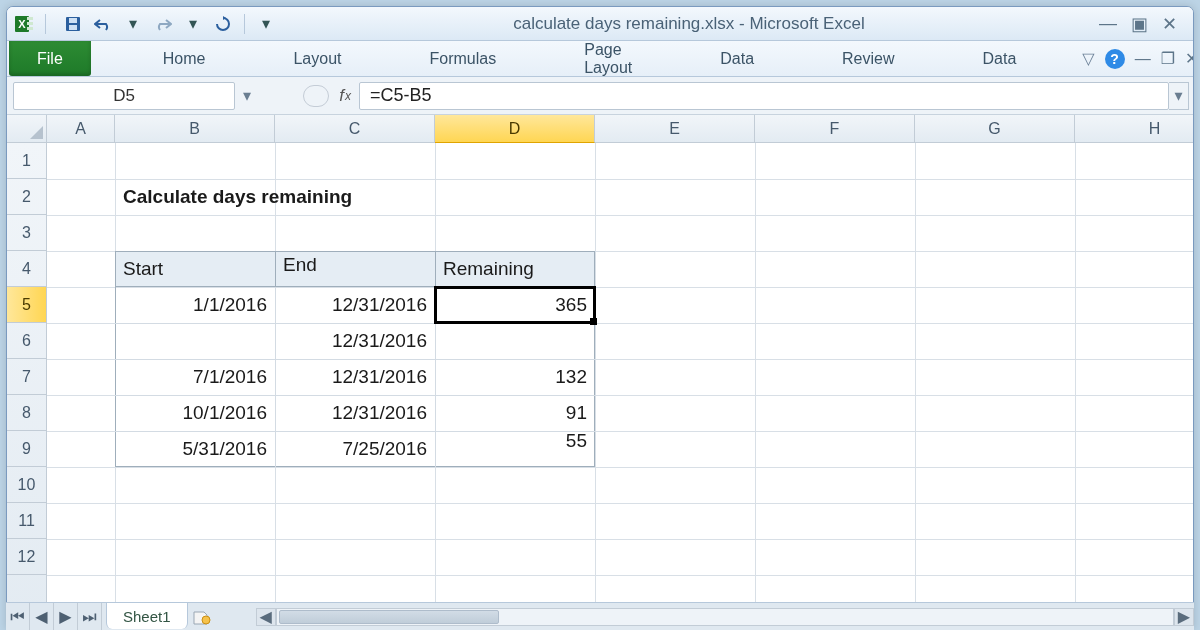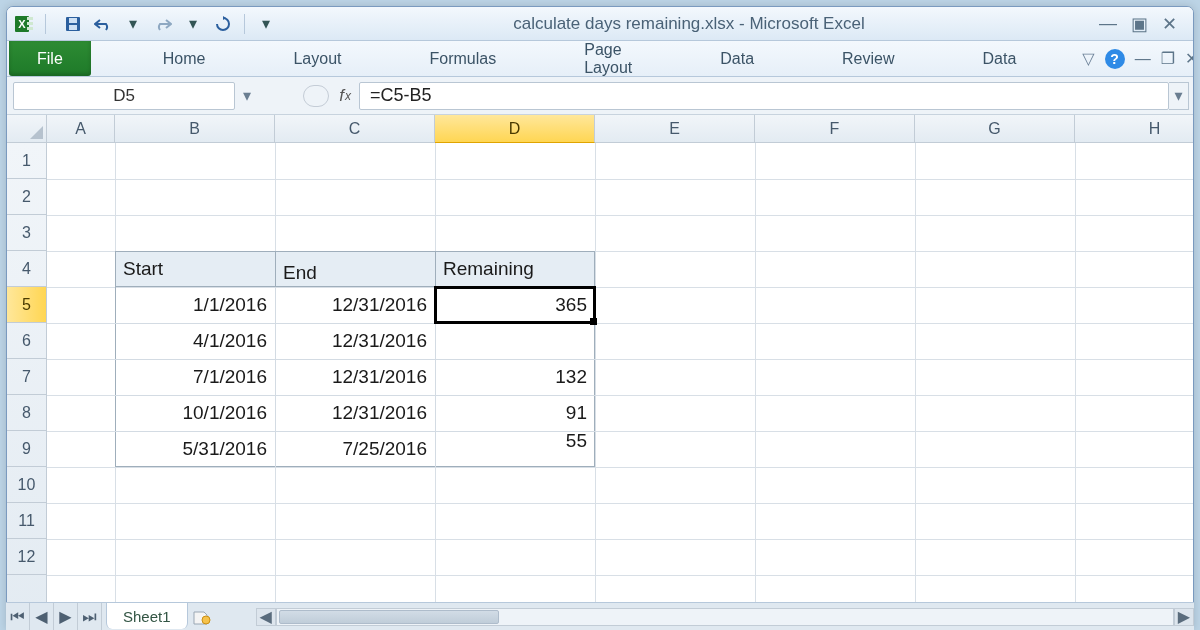--- a/index.html
+++ b/index.html
@@ -226,43 +226,43 @@
         <div class="gl-h" style="top:252px"></div>
         <div class="gl-h" style="top:288px"></div>
         <div class="gl-h" style="top:324px"></div>
         <div class="gl-h" style="top:360px"></div>
         <div class="gl-h" style="top:396px"></div>
         <div class="gl-h" style="top:432px"></div>
       </div>
 
       <div class="content">
 
+        <div class="celltext bold" style="left:68px;top:36px;width:400px;height:36px">Calculate days remaining</div>
 
         <div class="tbl-head" style="left:68px;top:108px;width:480px;height:36px"></div>
 
         <div class="tbl-border" style="left:68px;top:108px;width:480px;height:216px"></div>
         <div class="hdr-v" style="left:228px;top:108px;height:36px"></div>
         <div class="hdr-v" style="left:388px;top:108px;height:36px"></div>
 
         <div class="tbl-v-line" style="left:228px;top:144px;height:180px"></div>
         <div class="tbl-v-line" style="left:388px;top:144px;height:180px"></div>
         <div class="tbl-h-line" style="left:68px;top:180px;width:480px"></div>
         <div class="tbl-h-line" style="left:68px;top:216px;width:480px"></div>
         <div class="tbl-h-line" style="left:68px;top:252px;width:480px"></div>
         <div class="tbl-h-line" style="left:68px;top:288px;width:480px"></div>
 
         <div class="celltext" style="left:68px;top:108px;width:160px;height:36px">Start</div>
-        <div class="celltext" style="left:228px;top:112px;width:160px;height:36px">End</div>
+        <div class="celltext" style="left:228px;top:104px;width:160px;height:36px">End</div>
         <div class="celltext" style="left:388px;top:108px;width:144px;height:36px">Remaining</div>
 
         <div class="celltext r" style="left:68px;top:144px;width:160px;height:36px">1/1/2016</div>
         <div class="celltext r" style="left:228px;top:144px;width:160px;height:36px">12/31/2016</div>
         <div class="celltext r" style="left:388px;top:144px;width:160px;height:36px">365</div>
 
-        <div class="celltext r" style="left:68px;top:180px;width:160px;height:36px">4/1/2016</div>
         <div class="celltext r" style="left:228px;top:180px;width:160px;height:36px">12/31/2016</div>
 
         <div class="celltext r" style="left:68px;top:216px;width:160px;height:36px">7/1/2016</div>
         <div class="celltext r" style="left:228px;top:216px;width:160px;height:36px">12/31/2016</div>
         <div class="celltext r" style="left:388px;top:216px;width:160px;height:36px">132</div>
 
         <div class="celltext r" style="left:68px;top:252px;width:160px;height:36px">10/1/2016</div>
         <div class="celltext r" style="left:228px;top:252px;width:160px;height:36px">12/31/2016</div>
         <div class="celltext r" style="left:388px;top:252px;width:160px;height:36px">91</div>
 

